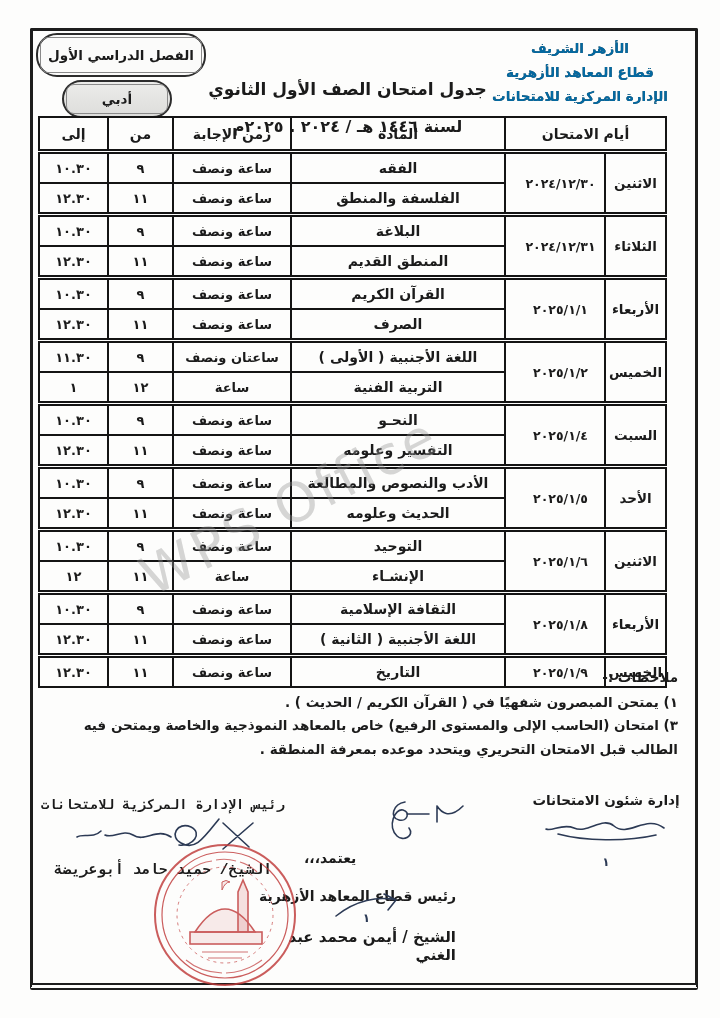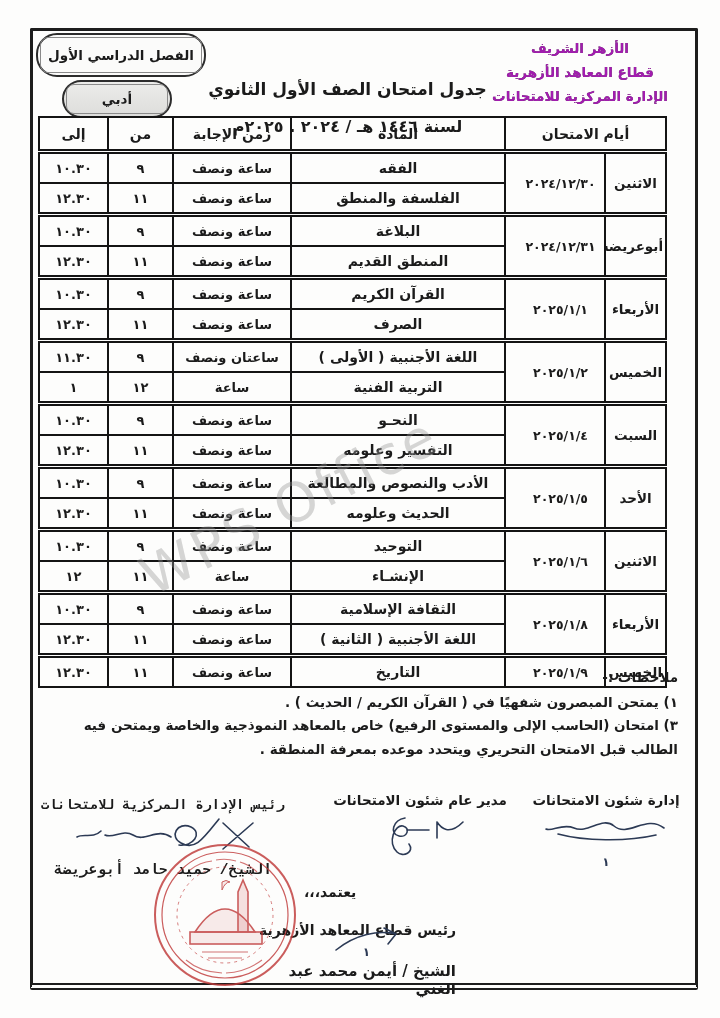--- a/index.html
+++ b/index.html
@@ -2,21 +2,21 @@
 <html lang="ar" dir="rtl"><head>
 <meta charset="utf-8">
 <style>
   html,body{margin:0;padding:0;background:#efefef;}
   .page{position:relative;width:720px;height:1018px;background:#fdfdfc;overflow:hidden;
         font-family:"DejaVu Sans",sans-serif;color:#1b1b1b;direction:rtl;}
   .frame{position:absolute;left:30px;top:28px;width:662px;height:952px;
          border:3px solid #1d1d1d;border-bottom:7px double #1d1d1d;border-radius:2px;pointer-events:none;}
   
   .org{position:absolute;right:40px;top:36px;width:200px;text-align:center;
-       font-weight:700;font-size:13.5px;line-height:24px;color:#a21caf;
+       font-weight:700;font-size:13.5px;line-height:24px;color:#0369a1;
        text-shadow:0 0 .6px #4a4a4a;letter-spacing:-.3px;}
   .title{position:absolute;left:205px;top:42px;width:285px;text-align:center;font-weight:700;}
   .title .t1{font-size:17px;margin-top:37px;}
   .title .t2{font-size:16px;margin-top:18px;}
   .pill{position:absolute;border:2px solid #2c2c2c;border-radius:21px;background:#fbfbfa;
         display:flex;align-items:center;justify-content:center;font-weight:700;font-size:13.5px;}
   .pill::before{content:'';position:absolute;inset:2px;border:1px solid #8a8a8a;border-radius:8px;}
   .pill.semester{left:36px;top:33px;width:166px;height:40px;}
   .pill.track{left:62px;top:80px;width:106px;height:34px;background:linear-gradient(#ececea,#dddddb);}
   
@@ -36,21 +36,21 @@
   .notes{position:absolute;right:42px;top:666px;width:630px;font-weight:700;
          font-size:13.5px;line-height:1.72;text-align:right;}
   .notes .n-title{font-size:13.5px;margin-bottom:2px;}
   .notes .n-item.wrap{padding-left:14px;}
   
   .sig{position:absolute;font-weight:700;font-size:13.5px;text-align:center;}
   .sig .name{font-size:14.5px;margin-top:2px;}
   .sig-right{right:34px;top:792px;width:160px;}
   .sig-mid{right:200px;top:792px;width:200px;}
   .sig-left{left:38px;top:796px;width:250px;font-family:Liberation Mono, monospace;}
-  .approve{position:absolute;right:264px;top:884px;width:200px;text-align:right;font-weight:700;}
+  .approve{position:absolute;right:264px;top:850px;width:200px;text-align:right;font-weight:700;}
   .approve .a1{font-size:14px;margin-left:48px;text-align:left;}
   .approve .a2{font-size:14px;margin-top:22px;}
   .approve .a3{font-size:15px;margin-top:24px;}
   .ink{stroke:#2c3a55;fill:none;stroke-width:1.6;stroke-linecap:round;}
   .ink-num{font-size:12px;font-weight:700;color:#2c3a55;}
   
   .stamp{position:absolute;left:150px;top:840px;width:150px;height:150px;opacity:.82;z-index:6;pointer-events:none;}
   
   .watermark{position:absolute;left:130px;top:552px;z-index:5;pointer-events:none;
              font-size:54px;letter-spacing:3px;color:rgba(148,148,148,.38);
@@ -107,21 +107,21 @@
           <td class="c-num">٩</td>
           <td class="c-num">١٠.٣٠</td>
         </tr>
         <tr>
           <td class="c-subj">الفلسفة والمنطق</td>
           <td class="c-dur">ساعة ونصف</td>
           <td class="c-num">١١</td>
           <td class="c-num">١٢.٣٠</td>
         </tr>
         <tr class="group-start">
-          <td class="c-day" rowspan="2">أبوعريضة</td>
+          <td class="c-day" rowspan="2">الثلاثاء</td>
           <td class="c-date" rowspan="2">٢٠٢٤/١٢/٣١</td>
           <td class="c-subj">البلاغة</td>
           <td class="c-dur">ساعة ونصف</td>
           <td class="c-num">٩</td>
           <td class="c-num">١٠.٣٠</td>
         </tr>
         <tr>
           <td class="c-subj">المنطق القديم</td>
           <td class="c-dur">ساعة ونصف</td>
           <td class="c-num">١١</td>
@@ -233,21 +233,20 @@
   <div class="sig sig-right">
     <div>إدارة شئون الامتحانات</div>
     <svg width="140" height="44" viewBox="0 0 140 44">
       <path class="ink" d="M128,20 C110,6 92,30 78,18 C66,8 52,26 38,20 C26,15 16,24 10,21"></path>
       <path class="ink" d="M120,27 C90,34 48,33 22,26"></path>
     </svg>
     <div class="ink-num">١</div>
   </div>
 
   <div class="sig sig-mid">
-    <div>مدير عام شئون الامتحانات</div>
     <svg width="150" height="56" viewBox="0 0 150 56">
       <path class="ink" d="M118,14 C104,28 96,20 92,14 M92,14 L92,30 M84,22 L62,22"></path>
       <path class="ink" d="M60,10 C48,12 44,26 54,28 C62,30 66,20 58,18 C50,16 42,34 52,44 C58,50 70,44 64,36"></path>
     </svg>
   </div>
 
   <div class="sig sig-left">
     <div>رئيس الإدارة المركزية للامتحانات</div>
     <svg width="220" height="42" viewBox="0 0 220 42">
       <path class="ink" d="M200,10 L170,36 M170,10 L196,34 M166,6 C150,26 142,38 128,30 C116,24 124,8 138,14 C150,20 140,34 126,32"></path>

